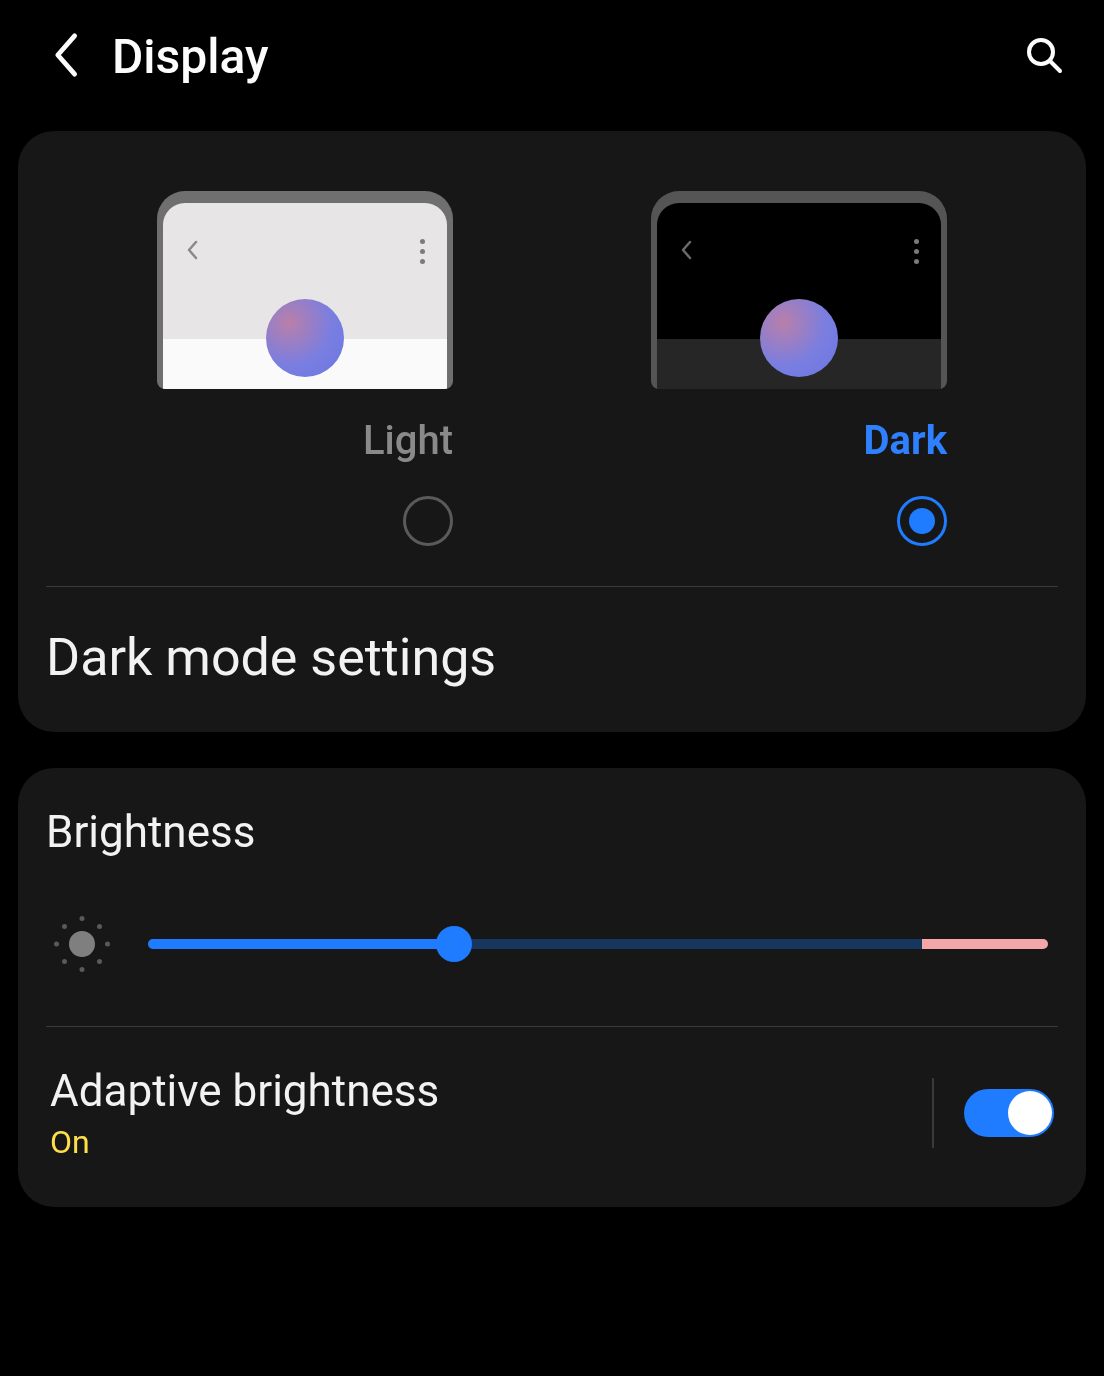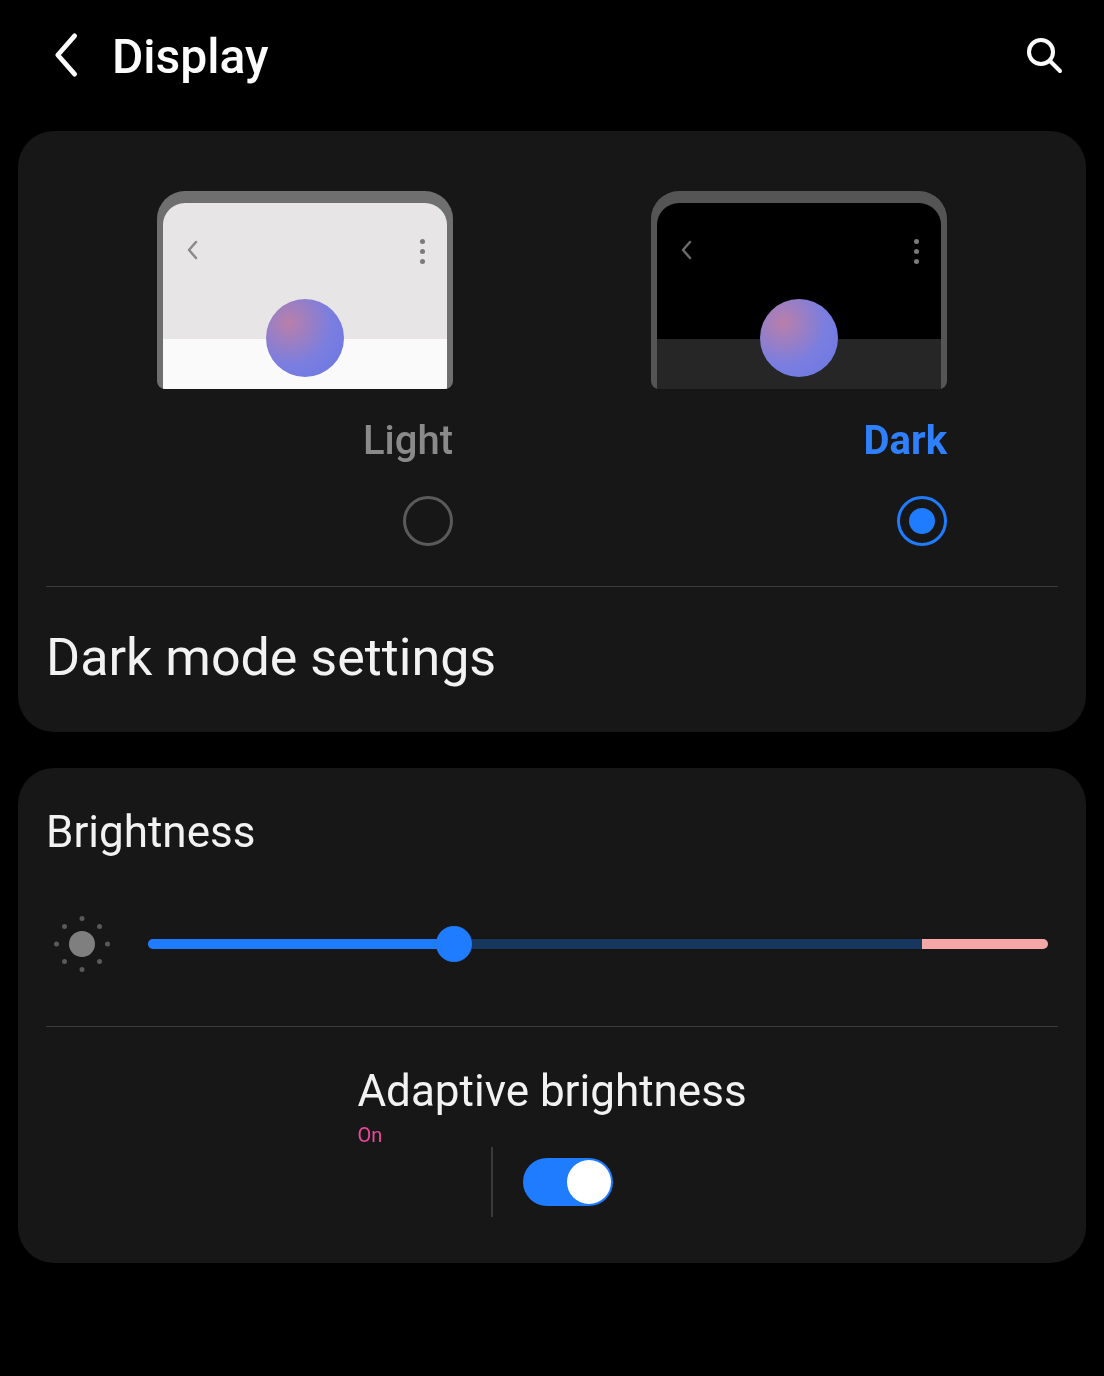--- a/index.html
+++ b/index.html
@@ -215,31 +215,30 @@
     height: 1px;
     background: #3a3a3a;
     margin: 0;
   }
 
   .adaptive-row {
     display: flex;
     align-items: center;
     justify-content: space-between;
     padding: 38px 4px 46px 4px;
-    flex-direction: column;
   }
   .adaptive-text .adaptive-title {
     font-size: 44px;
     font-weight: 400;
     color: #f2f2f2;
     margin-bottom: 6px;
   }
   .adaptive-text .adaptive-sub {
-    font-size: 20px;
-    color: #ec4899;
+    font-size: 32px;
+    color: #fde047;
   }
   .adaptive-right {
     display: flex;
     align-items: center;
     gap: 30px;
   }
   .vline { width: 2px; height: 70px; background: #3a3a3a; }
   .toggle {
     width: 90px; height: 48px;
     background: #1f7cff;

